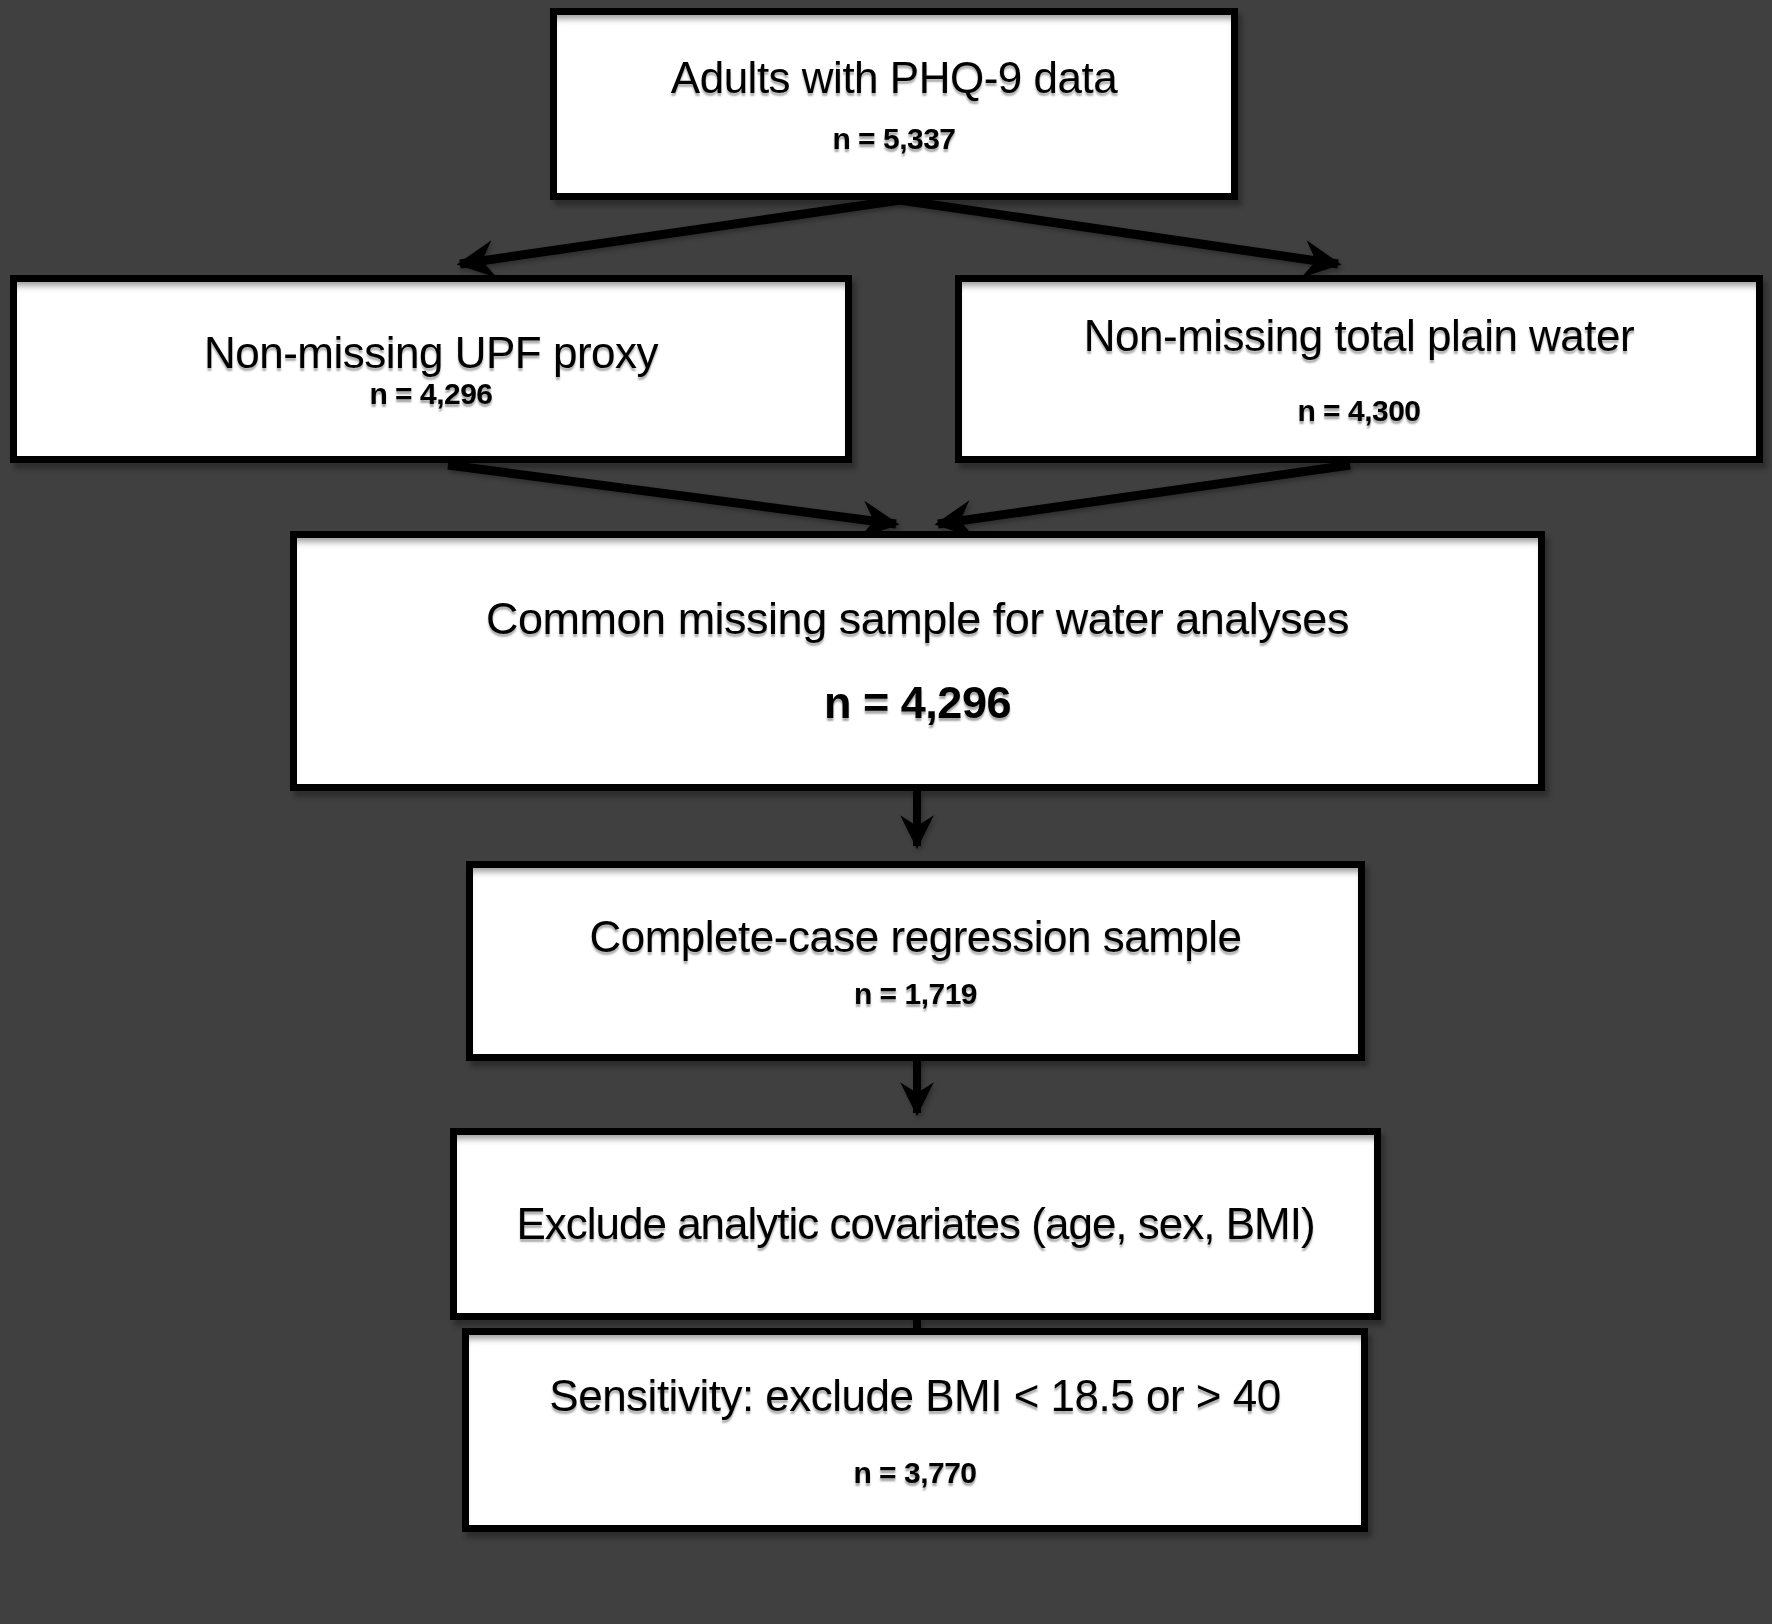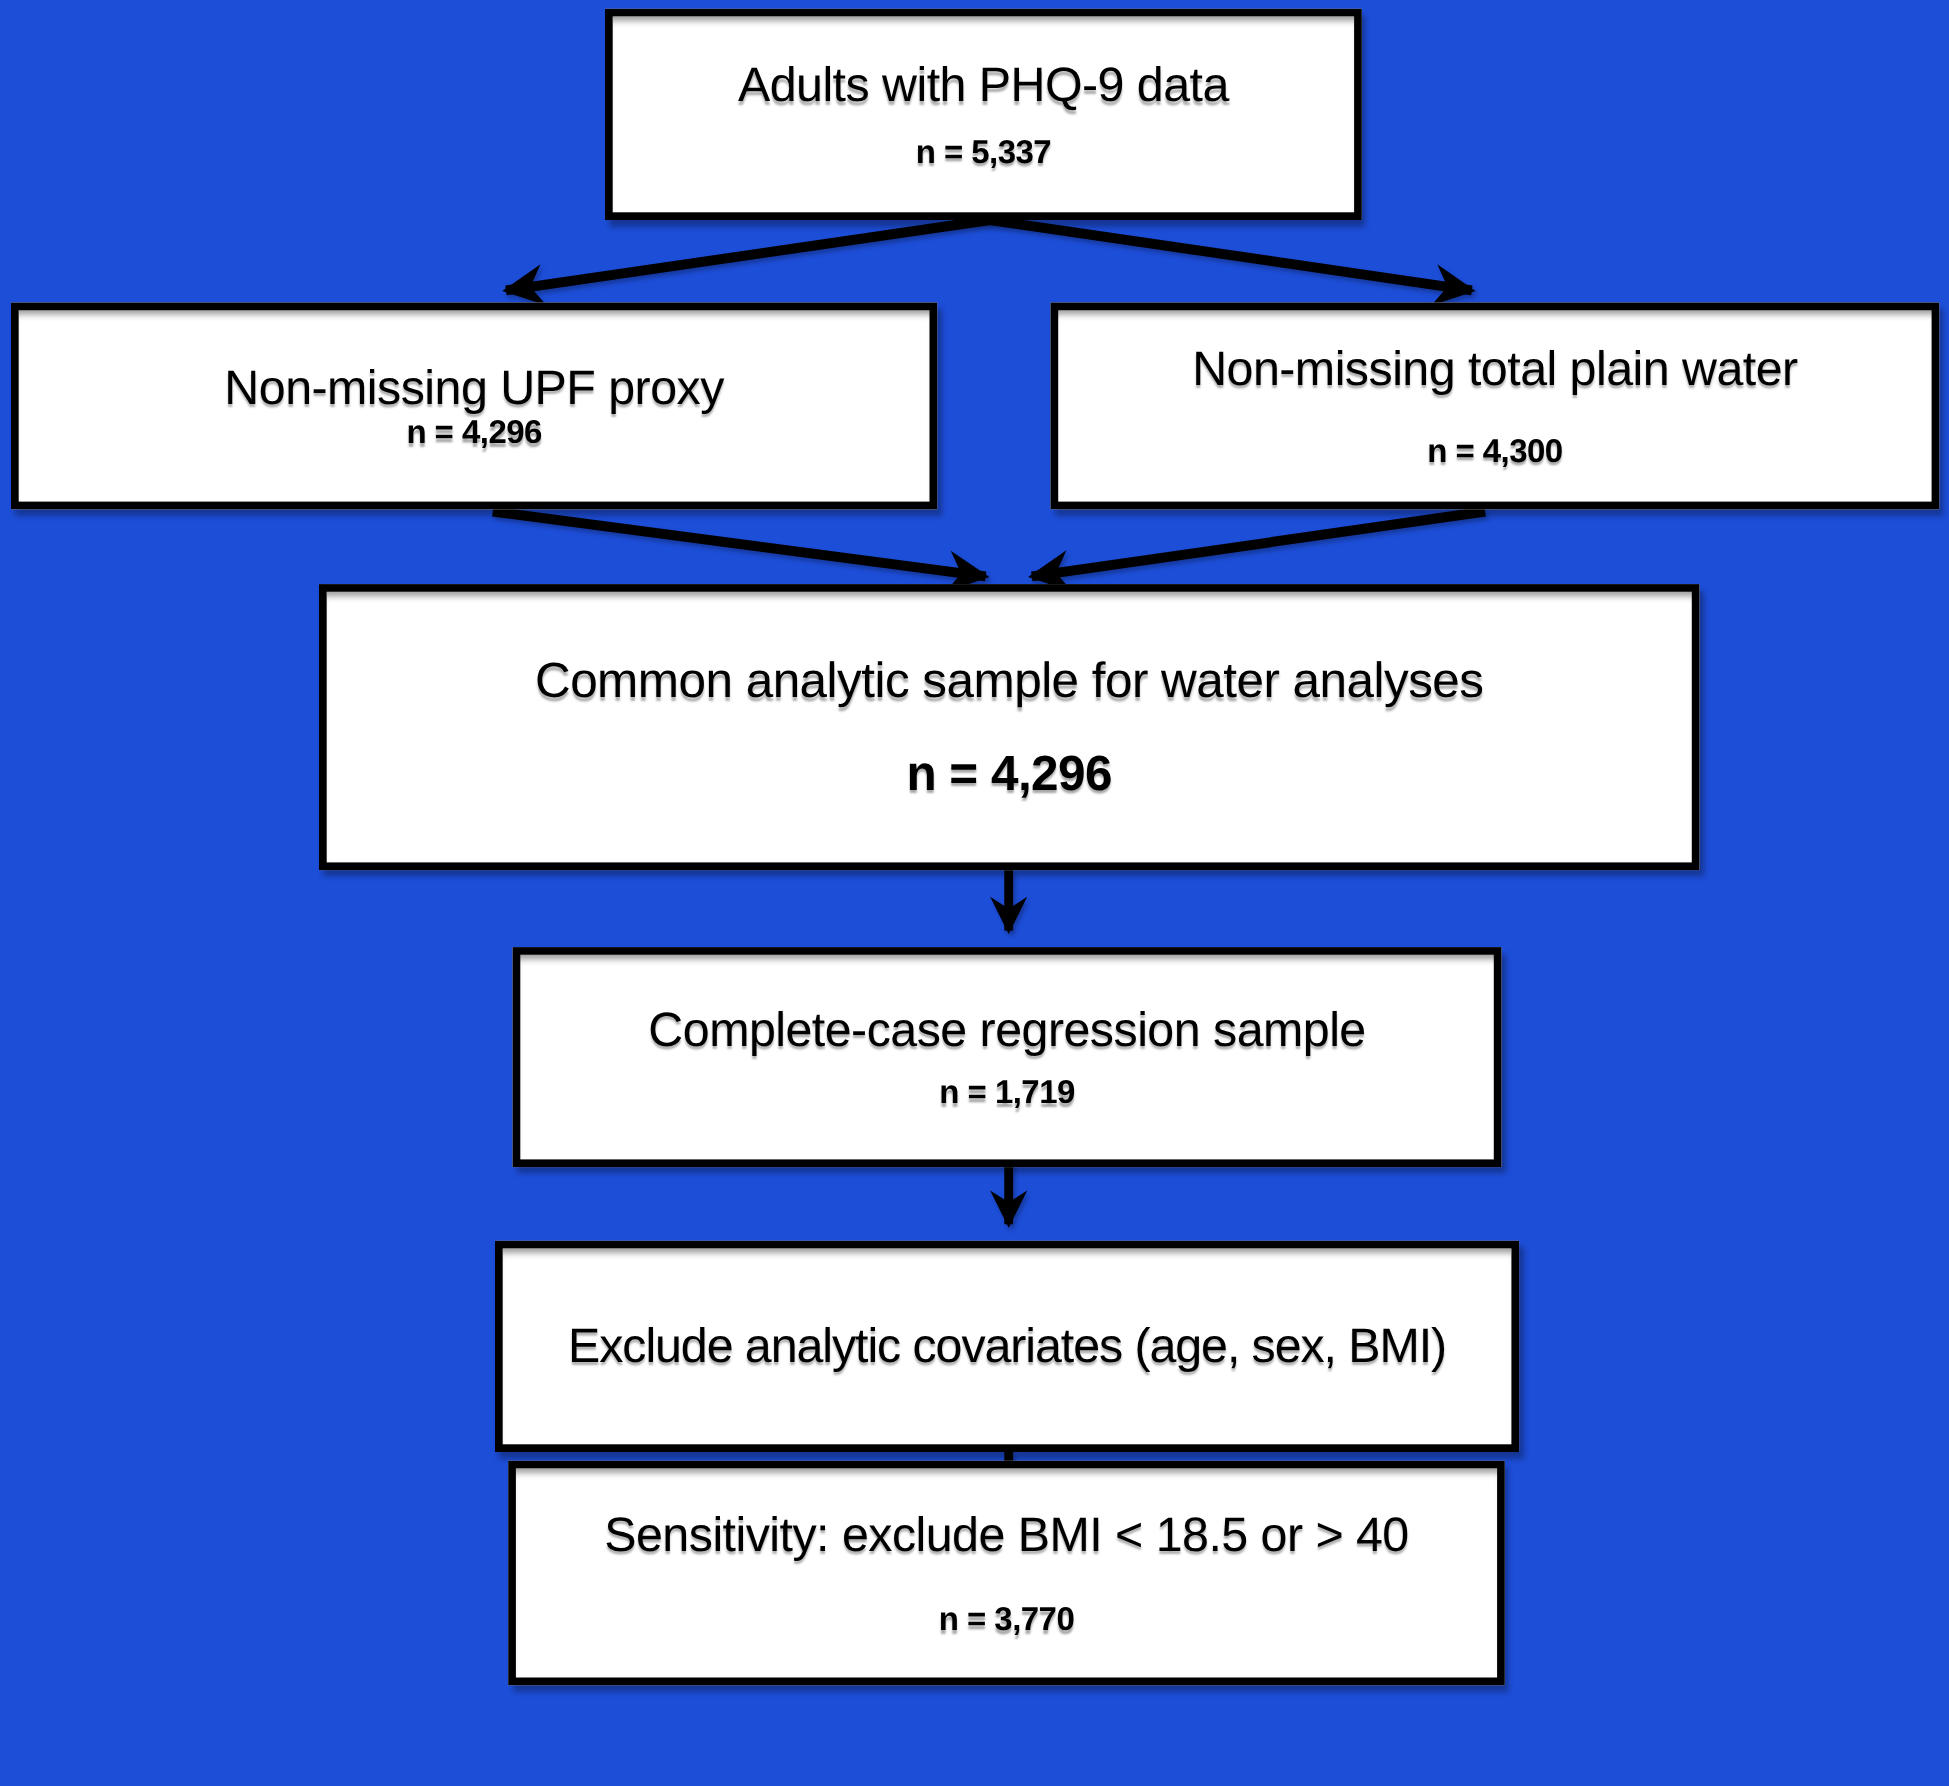--- a/index.html
+++ b/index.html
@@ -4,21 +4,21 @@
 <style>
   html, body {
     margin: 0;
     padding: 0;
     background: #ffffff;
   }
   #stage {
     position: relative;
     width: 1772px;
     height: 1624px;
-    background: #1d4ed8;
+    background: #404040;
     font-family: "Liberation Sans", "DejaVu Sans", sans-serif;
     color: #000000;
     overflow: hidden;
   }
   #arrows {
     position: absolute;
     left: 0; top: 0;
     width: 1772px;
     height: 1624px;
     pointer-events: none;
@@ -93,21 +93,21 @@
     <div class="line">Non-missing UPF proxy</div>
     <div class="line nline">n = 4,296</div>
   </div>
 
   <div class="node" id="node-water">
     <div class="line">Non-missing total plain water</div>
     <div class="line nline">n = 4,300</div>
   </div>
 
   <div class="node" id="node-common">
-    <div class="line">Common analytic sample for water analyses</div>
+    <div class="line">Common missing sample for water analyses</div>
     <div class="line nline">n = 4,296</div>
   </div>
 
   <div class="node" id="node-regression">
     <div class="line">Complete-case regression sample</div>
     <div class="line nline">n = 1,719</div>
   </div>
 
   <div class="node" id="node-covariates">
     <div class="line">Exclude analytic covariates (age, sex, BMI)</div>

